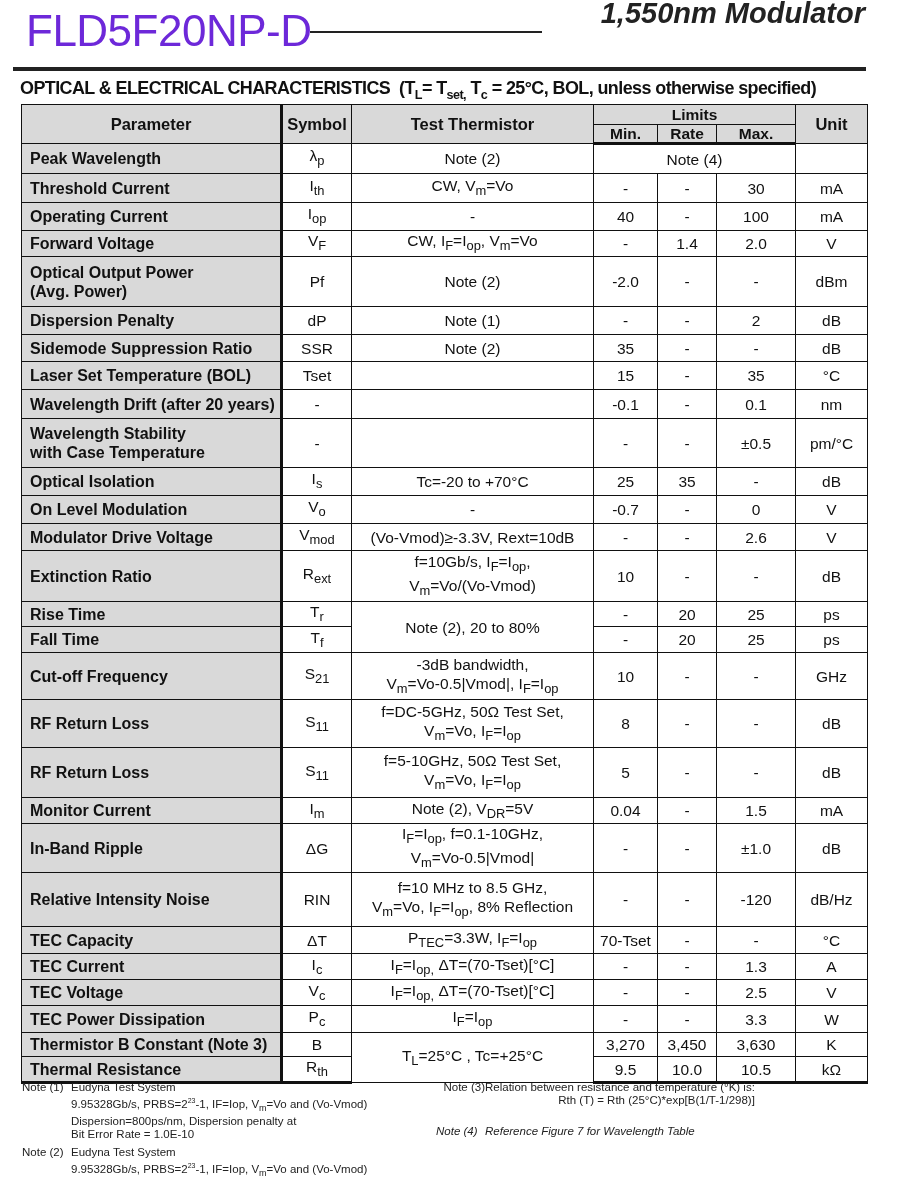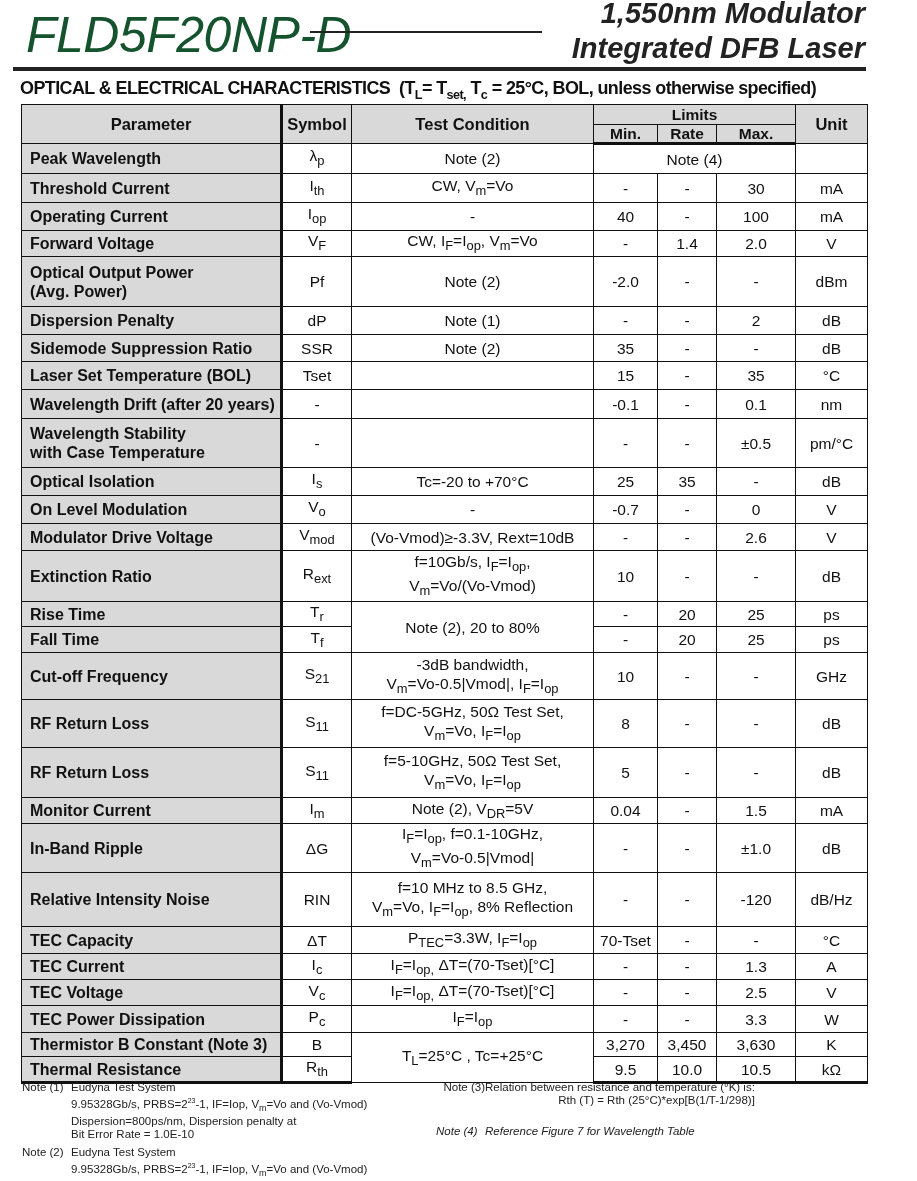--- a/index.html
+++ b/index.html
@@ -1,17 +1,17 @@
 <!DOCTYPE html>
 <html><head>
 <meta charset="utf-8">
 <style>
   html, body { margin:0; padding:0; background:#ffffff; }
   body { width:917px; height:1181px; position:relative; overflow:hidden; font-family:"Liberation Sans", sans-serif; color:#111; }
-  .title-part { position:absolute; left:26px; top:6px; font-size:50px; font-style:italic; letter-spacing:-0.5px; color:#14532d; }
+  .title-part { position:absolute; left:26px; top:6px; font-size:44px; letter-spacing:-0.5px; color:#6d28d9; }
   .title-line { position:absolute; left:310px; top:31px; width:232px; height:2px; background:#222; }
   .product-name { position:absolute; right:52px; top:-4px; text-align:right; font-size:29px; font-weight:bold; font-style:italic; line-height:35px; color:#222; }
   .rule { position:absolute; left:13px; top:67px; width:853px; height:4px; background:#222; }
   .section-title { position:absolute; left:20px; top:77px; font-size:18.5px; font-weight:bold; letter-spacing:-0.6px; white-space:nowrap; transform:scaleX(0.97); transform-origin:left; }
   .section-title sub { font-size:13px; }
   table.spec { position:absolute; left:21px; top:104px; border-collapse:collapse; table-layout:fixed; width:846px; font-size:15.5px; }
   table.spec td, table.spec th { border:1px solid #111; padding:0 4px; text-align:center; vertical-align:middle; line-height:19px; }
   table.spec th { background:#d9d9d9; font-weight:bold; font-size:16.5px; }
   table.spec thead tr:last-child th { border-bottom:3px solid #111; }
   table.spec td.param { background:#d9d9d9; text-align:left; font-weight:bold; padding-left:8px; font-size:16px; border-right:3px solid #111; }
@@ -24,21 +24,20 @@
   .notes sup { font-size:7px; }
   .notes sub { font-size:9px; }
 </style>
 </head>
 <body>
 
 <div class="title-part">FLD5F20NP-D</div>
 <div class="title-line"></div>
 <div class="product-name">
   <div>1,550nm Modulator</div>
-  <div>Integrated DFB Laser</div>
 </div>
 <div class="rule"></div>
 
 <div class="section-title">
   <span>OPTICAL &amp; ELECTRICAL CHARACTERISTICS</span>
   <span>&nbsp;(T<sub>L</sub>= T<sub>set,</sub> T<sub>c</sub> = 25°C, BOL, unless otherwise specified)</span>
 </div>
 
 <table class="spec">
   <colgroup>
@@ -47,21 +46,21 @@
       <col style="width:242px">
     <col style="width:64px">
       <col style="width:59px">
       <col style="width:79px">
       <col style="width:72px">
   </colgroup>
   <thead>
     <tr style="height:20px">
       <th rowspan="2" class="param-h">Parameter</th>
       <th rowspan="2">Symbol</th>
-      <th rowspan="2">Test Condition</th>
+      <th rowspan="2">Test Thermistor</th>
       <th colspan="3" class="limits-sub">Limits</th>
       <th rowspan="2">Unit</th>
     </tr>
     <tr style="height:17px">
       <th class="limits-sub">Min.</th>
       <th class="limits-sub">Rate</th>
       <th class="limits-sub">Max.</th>
     </tr>
   </thead>
   <tbody id="tbody">

